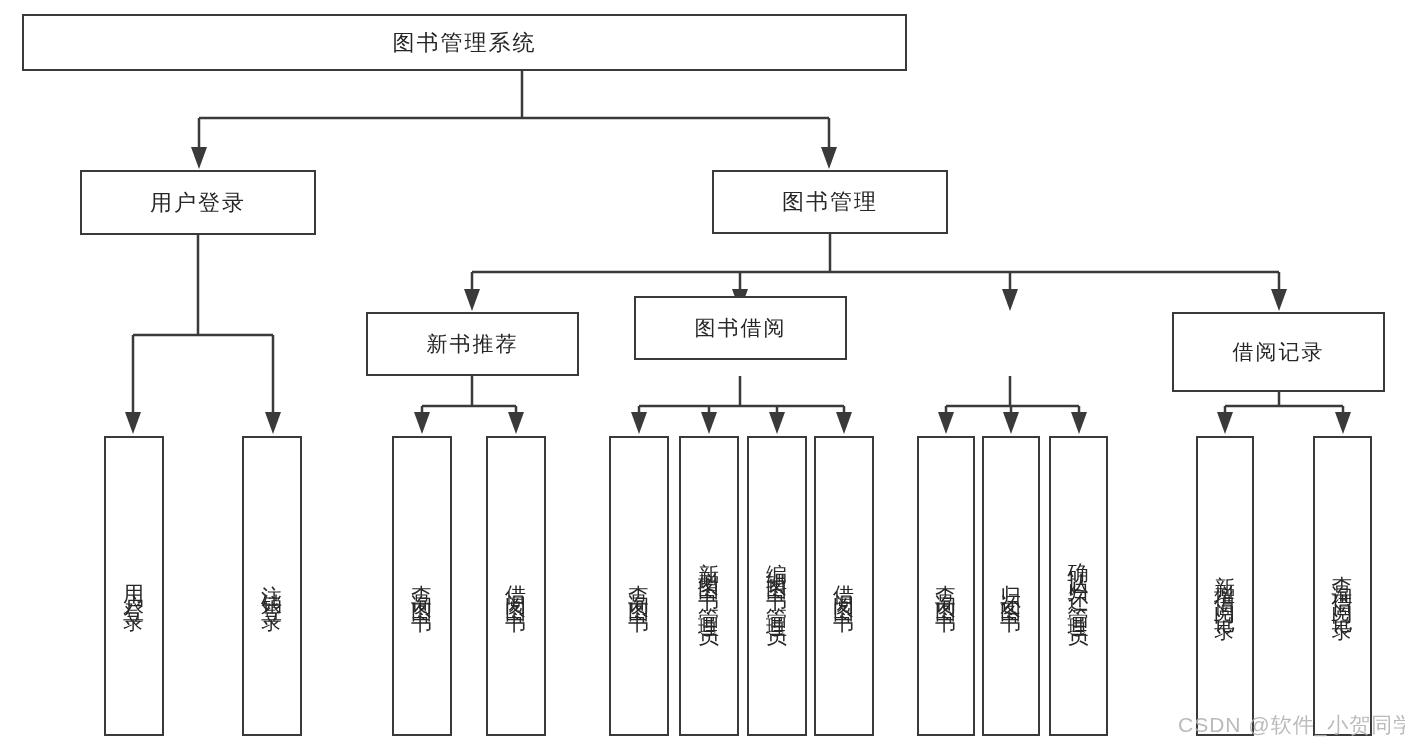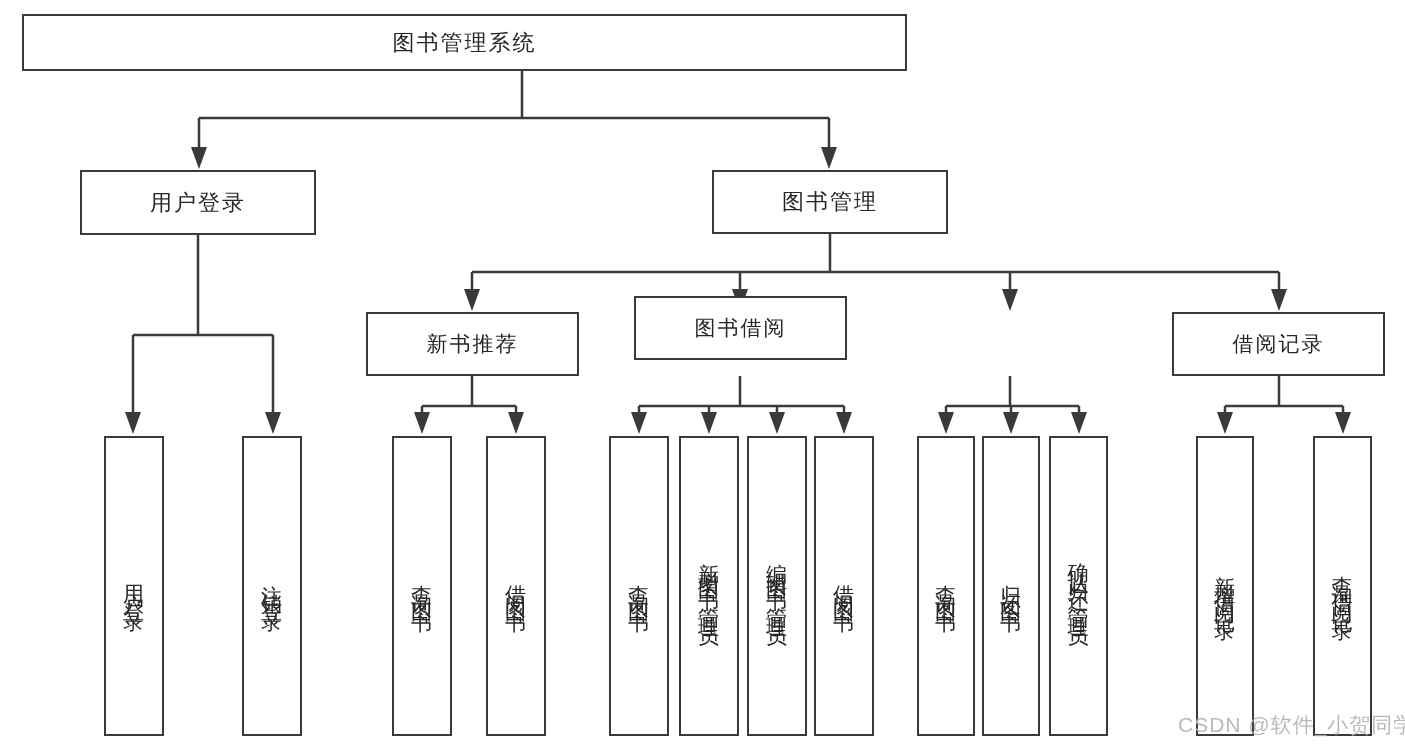--- a/index.html
+++ b/index.html
@@ -97,21 +97,21 @@
   <div class="box hbox" style="left:712px; top:170px; width:236px; height:64px;">
     <span>图书管理</span>
   </div>
 
   <div class="box hbox small" style="left:366px; top:312px; width:213px; height:64px;">
     <span>新书推荐</span>
   </div>
   <div class="box hbox small" style="left:634px; top:296px; width:213px; height:64px;">
     <span>图书借阅</span>
   </div>
-  <div class="box hbox small" style="left:1172px; top:312px; width:213px; height:64px;">
+  <div class="box hbox small" style="left:1172px; top:312px; width:213px; height:80px;">
     <span>借阅记录</span>
   </div>
 
   <div class="box vbox" style="left:104px; top:436px; width:60px; height:300px;">
     <span>用户登录</span>
   </div>
   <div class="box vbox" style="left:242px; top:436px; width:60px; height:300px;">
     <span>注销登录</span>
   </div>
 

